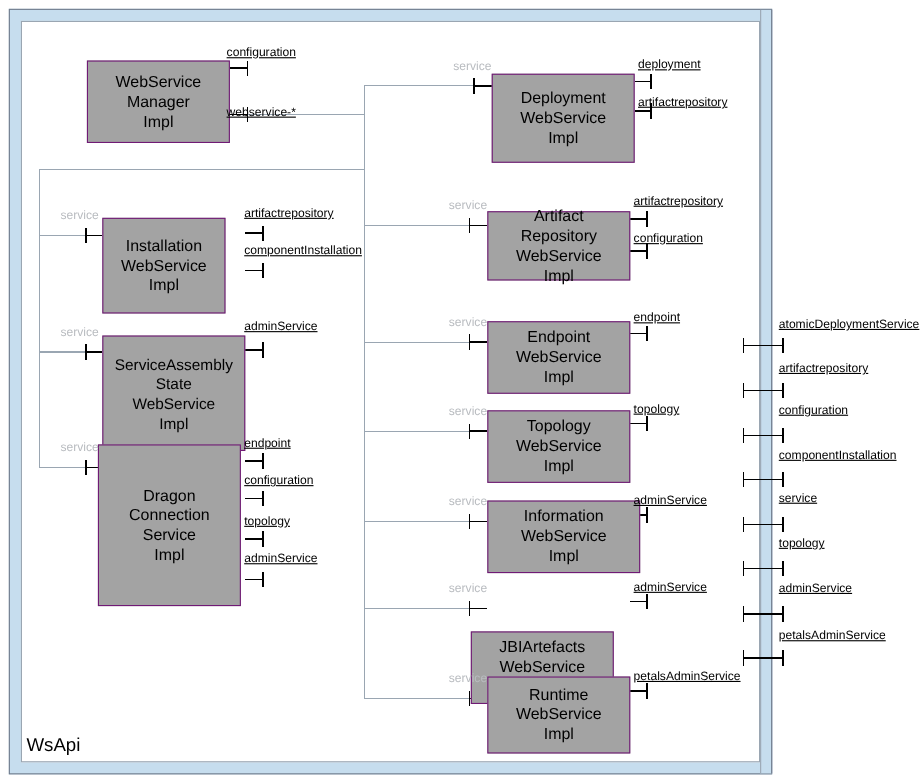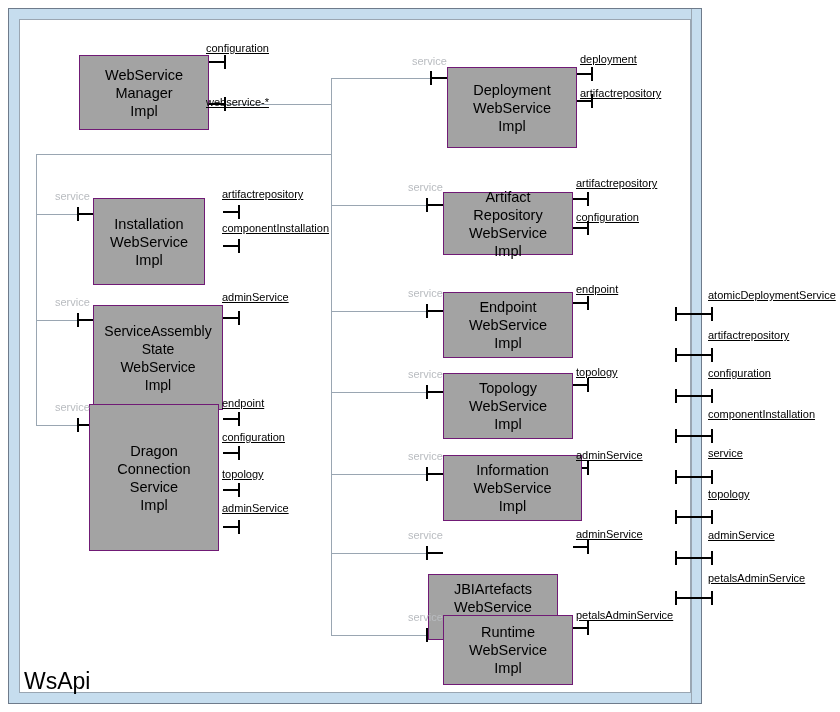--- a/index.html
+++ b/index.html
@@ -12,21 +12,21 @@
   
   .frame-outer{
     position:absolute;left:8px;top:8px;width:694px;height:696px;
     border:1px solid #6e7b8b;background:#c6ddee;box-sizing:border-box;
   }
   .frame-inner{
     position:absolute;left:19px;top:19px;width:672px;height:674px;
     border:1px solid #9aa6b2;background:#ffffff;box-sizing:border-box;
   }
   .frame-title{
-    position:absolute;left:24px;top:668px;font-size:23px;color:#000;
+    position:absolute;left:24px;top:668px;font-size:17px;color:#000;
     letter-spacing:0px;white-space:nowrap;
   }
   
   .edge-band{
     position:absolute;left:691px;top:9px;width:11px;height:694px;
     background:#c6ddee;border-left:1px solid #9aa6b2;border-right:1px solid #6e7b8b;
     box-sizing:border-box;
   }
   
   svg.wires{position:absolute;left:0;top:0;width:840px;height:712px;overflow:visible;}

